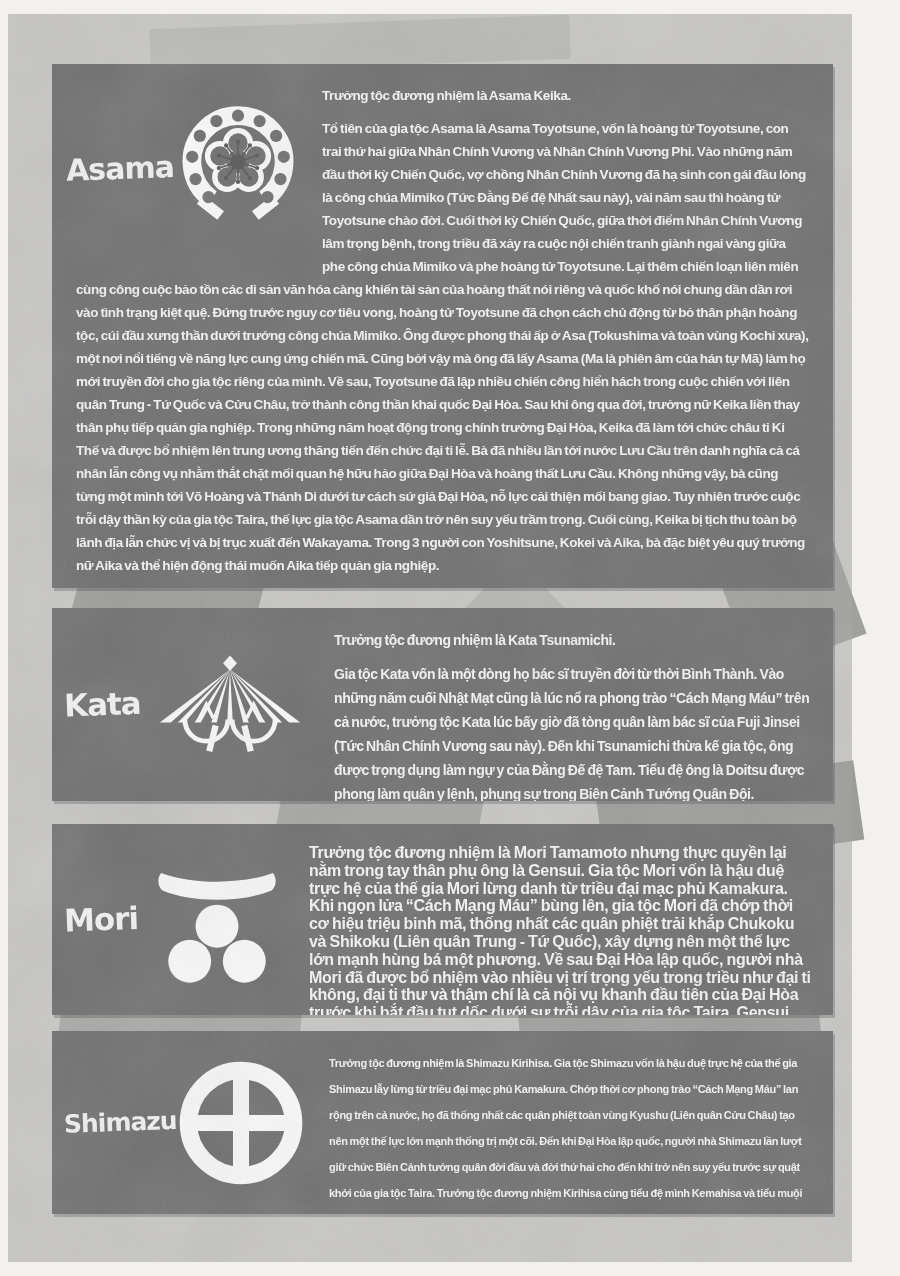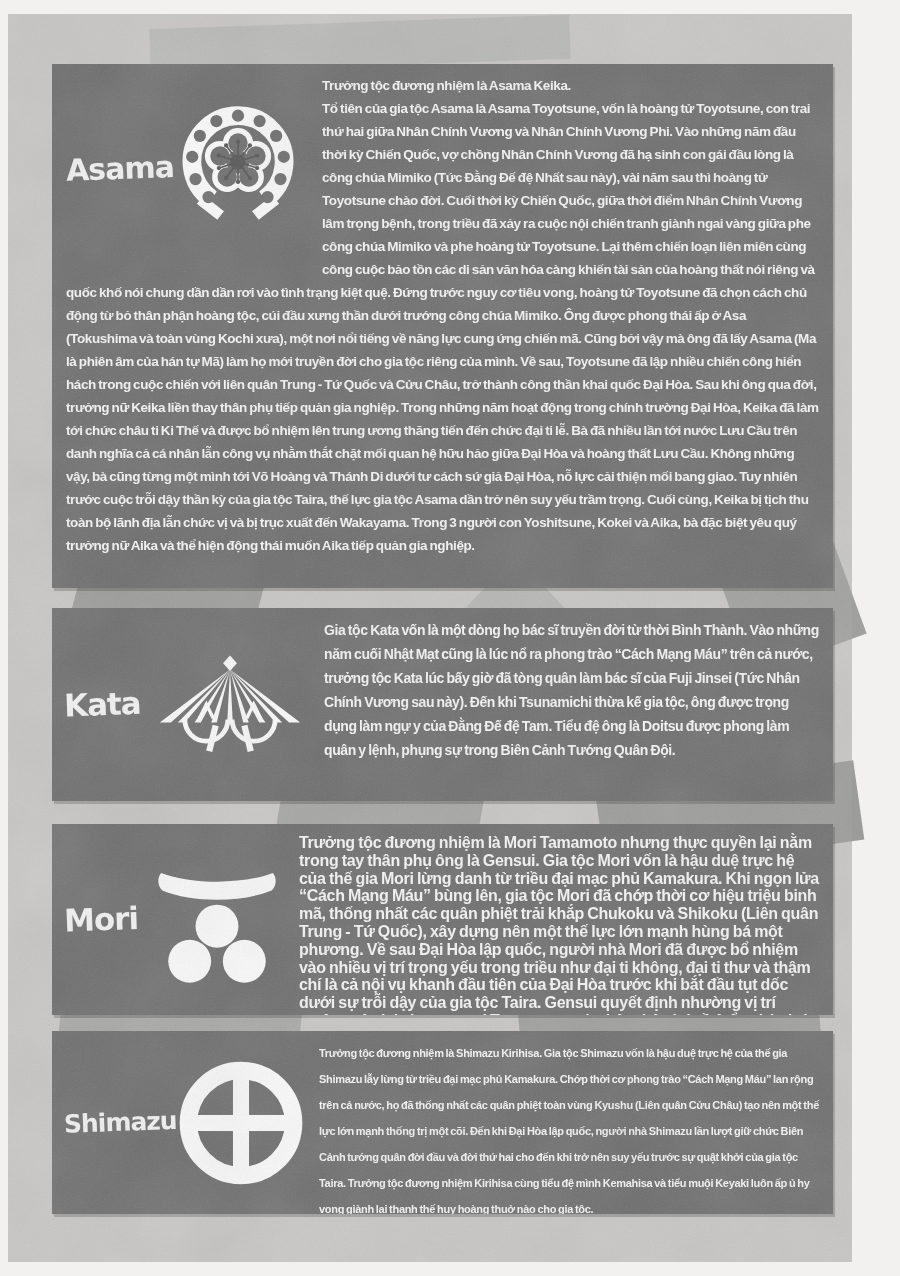--- a/index.html
+++ b/index.html
@@ -36,21 +36,21 @@
     color:#f2f2f2;font-family:"DejaVu Sans",sans-serif;font-weight:700;
     transform:rotate(-2deg);flex:none;line-height:1;letter-spacing:-1px;
   }
   #panel-asama .clan-label{font-size:30px;width:100px;}
   #panel-kata .clan-label{font-size:31px;width:86px;}
   #panel-mori .clan-label{font-size:31px;width:88px;}
   #panel-shimazu .clan-label{font-size:25px;width:104px;}
   .crest-svg{flex:none;display:block;}
 
   .desc{flex:1;padding-left:10px;}
-  p{margin:0;font-weight:700;}
+  p{margin:10px;font-weight:700;}
   #panel-asama p{font-size:13.5px;line-height:23px;letter-spacing:-0.4px;word-spacing:-1px;}
   #panel-kata p{font-size:14px;line-height:24px;letter-spacing:-0.4px;word-spacing:-1px;}
   #panel-mori p{font-size:16px;line-height:17.8px;letter-spacing:-0.3px;word-spacing:-0.8px;}
   #panel-shimazu p{font-size:11px;line-height:26px;letter-spacing:-0.3px;word-spacing:-0.8px;}
 
   .noise{position:absolute;left:8px;top:14px;z-index:5;pointer-events:none;}
 </style>
 </head>
 <body>
 
@@ -149,20 +149,21 @@
       </g>
       <path d="M 50 96 A 31 31 0 0 0 112 96" fill="none" stroke="#fafafa" stroke-width="7"></path>
       <path d="M 118 96 A 31 31 0 0 0 180 96" fill="none" stroke="#fafafa" stroke-width="7"></path>
       <path d="M 71 94 L 81 74 L 91 94" fill="none" stroke="#fafafa" stroke-width="5"></path>
       <path d="M 139 94 L 149 74 L 159 94" fill="none" stroke="#fafafa" stroke-width="5"></path>
       <rect x="86" y="104" width="9" height="38" fill="#fafafa" transform="rotate(14 90 120)"></rect>
       <rect x="135" y="104" width="9" height="38" fill="#fafafa" transform="rotate(-14 140 120)"></rect>
     </svg>
   </div>
   <div class="desc">
+    <p>Trưởng tộc đương nhiệm là Kata Tsunamichi.</p>
     <p>Gia tộc Kata vốn là một dòng họ bác sĩ truyền đời từ thời Bình Thành. Vào những năm cuối Nhật Mạt cũng là lúc nổ ra phong trào “Cách Mạng Máu” trên cả nước, trưởng tộc Kata lúc bấy giờ đã tòng quân làm bác sĩ của Fuji Jinsei (Tức Nhân Chính Vương sau này). Đến khi Tsunamichi thừa kế gia tộc, ông được trọng dụng làm ngự y của Đằng Đế đệ Tam. Tiểu đệ ông là Doitsu được phong làm quân y lệnh, phụng sự trong Biên Cảnh Tướng Quân Đội.</p>
   </div>
 </section>
 
 <section class="panel" id="panel-mori">
   <div class="crest-col">
     <span class="clan-label">Mori</span>
     <svg class="crest-svg" width="130" height="160" viewBox="0 0 200 205">
       <path d="M14,30 C60,48 140,48 186,30 C192,37 192,50 184,57 C138,76 62,76 16,57 C8,50 8,37 14,30 Z" fill="#fafafa"></path>
       <circle cx="100" cy="112" r="33" fill="#fafafa"></circle>

